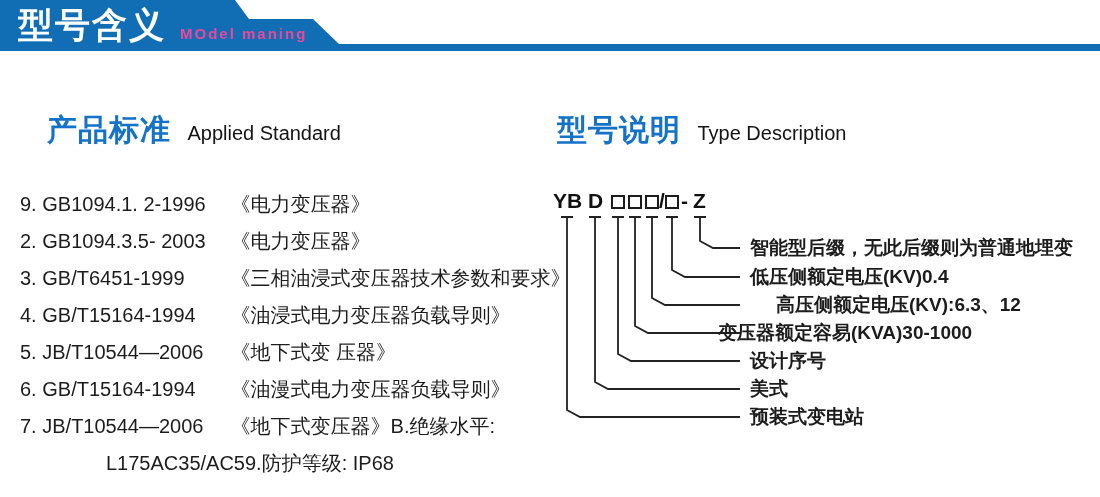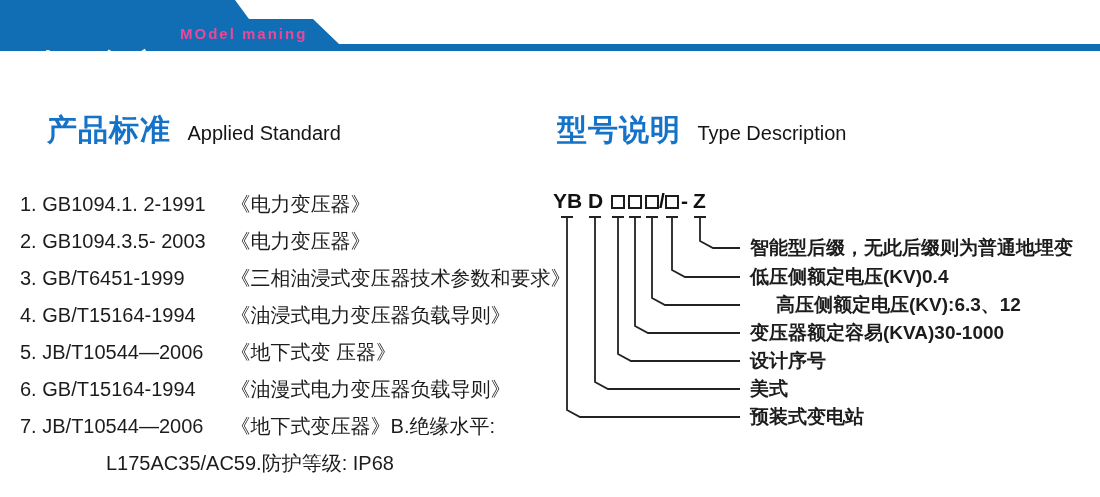--- a/index.html
+++ b/index.html
@@ -2,21 +2,21 @@
 <html><head>
 <meta charset="utf-8">
 <style>
   html,body{margin:0;padding:0;}
   body{background:#ffffff;font-family:"Liberation Sans","DejaVu Sans",sans-serif;}
   .page{position:relative;width:1100px;height:497px;background:#ffffff;overflow:hidden;}
 
   
   .ribbon{position:absolute;left:0;top:0;width:1100px;height:52px;}
   .header-title{position:absolute;left:18px;top:2px;font-size:35px;font-weight:700;
-    color:#ffffff;letter-spacing:2px;white-space:nowrap;margin-top:42px;}
+    color:#ffffff;letter-spacing:2px;white-space:nowrap;}
   .header-subtitle{position:absolute;left:180px;top:25px;font-size:15px;color:#ec4899;
     letter-spacing:2px;white-space:nowrap;font-weight:bold;}
 
   
   .sec-heading{position:absolute;white-space:nowrap;}
   .sec-heading .cn{font-size:30px;font-weight:700;color:#1472c8;letter-spacing:1px;}
   .sec-heading .en{font-size:20px;color:#141414;margin-left:12px;}
   .heading-left{left:20px;top:110px;margin-left:27px;}
   .heading-right{left:557px;top:110px;}
 
@@ -52,21 +52,21 @@
     <span class="en">Applied Standard</span>
   </div>
 
   <div class="sec-heading heading-right">
     <span class="cn">型号说明</span>
     <span class="en">Type Description</span>
   </div>
 
   <div class="std-list">
     <div class="std-row">
-      <span class="std-code">1. GB1094.1. 2-1991</span>
+      <span class="std-code">9. GB1094.1. 2-1996</span>
       <span class="std-title">《电力变压器》</span>
     </div>
     <div class="std-row">
       <span class="std-code">2. GB1094.3.5- 2003</span>
       <span class="std-title">《电力变压器》</span>
     </div>
     <div class="std-row">
       <span class="std-code">3. GB/T6451-1999</span>
       <span class="std-title">《三相油浸式变压器技术参数和要求》</span>
     </div>
@@ -104,19 +104,19 @@
       <span class="code-box" style="left: 611px;"></span>
       <span class="code-box" style="left: 628px;"></span>
       <span class="code-box" style="left: 645px;"></span>
       <span class="code-char" style="left: 659px;">/</span>
       <span class="code-box" style="left: 665px;"></span>
       <span class="code-char" style="left: 681px;">-</span>
       <span class="code-char" style="left: 693px;">Z</span>
       <div class="diagram-label" style="left: 750px; top: 235px; text-align: right;">智能型后缀，无此后缀则为普通地埋变</div>
       <div class="diagram-label" style="left: 750px; top: 264px;">低压侧额定电压(KV)0.4</div>
       <div class="diagram-label" style="left: 750px; top: 292px; margin-left: 26px;">高压侧额定电压(KV):6.3、12</div>
-      <div class="diagram-label" style="left: 750px; top: 320px;">变压器额定容易(KVA)30-1000</div>
+      <div class="diagram-label" style="left: 718px; top: 320px;">变压器额定容易(KVA)30-1000</div>
       <div class="diagram-label" style="left: 750px; top: 348px;">设计序号</div>
       <div class="diagram-label" style="left: 750px; top: 376px;">美式</div>
       <div class="diagram-label" style="left: 750px; top: 404px;">预装式变电站</div>
     </div>
 
 </div>
 
 </body></html>

